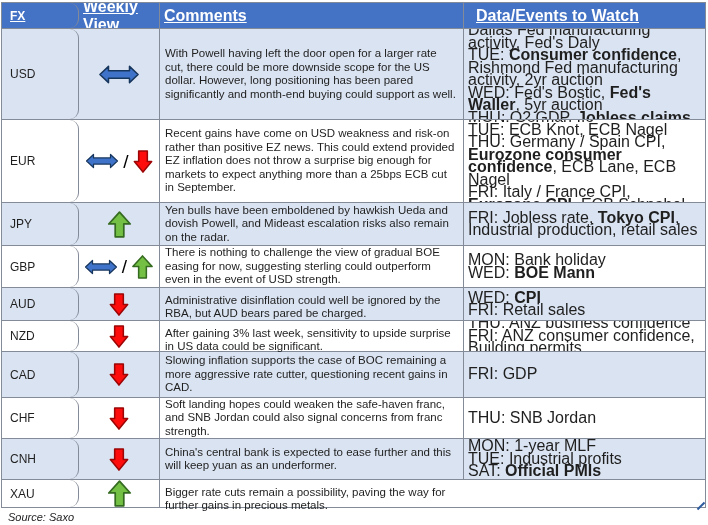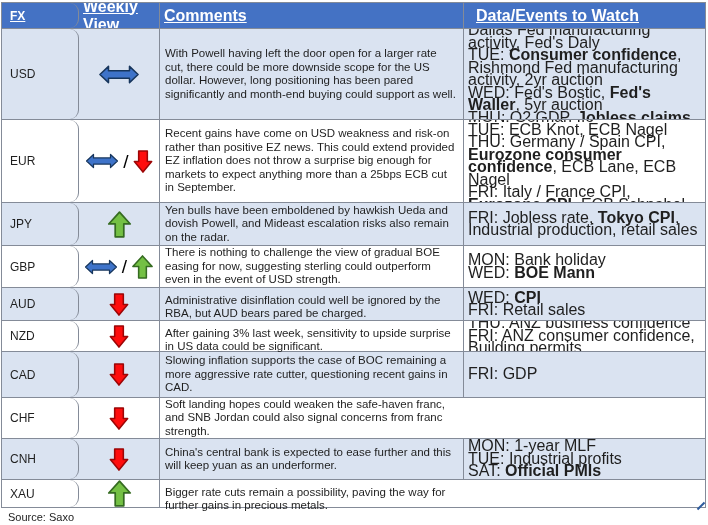--- a/index.html
+++ b/index.html
@@ -23,21 +23,21 @@
   .ar.lr{width:42px;height:21px;}
   .combo .ar.lr{width:34px;height:18px;}
   .ar.dn{width:20px;height:25px;}
   .ar.up{width:25px;height:29px;}
   .combo .ar.up{width:23px;height:26px;}
   .ar.lr path{fill:var(--arrow-blue,#3E73C9);stroke:var(--arrow-blue-stroke,#17365D);stroke-width:1.6;}
   .ar.dn path{fill:var(--arrow-red,#FF0D0D);stroke:var(--arrow-red-stroke,#9C0606);stroke-width:1.6;}
   .ar.up path{fill:var(--arrow-green,#74C044);stroke:var(--arrow-green-stroke,#356B21);stroke-width:1.6;}
   .slash{font-size:19px;line-height:19px;color:#000;margin:0 1px;}
   .footer{position:relative;height:16px;margin-top:3px;font-size:11px;color:#222;}
-  .footer .src{position:absolute;left:8px;top:0;}
+  .footer .src{position:absolute;left:8px;top:0;font-style:italic;}
   .footer .date{position:absolute;left:434px;top:12px;}
   .corner-mark{position:absolute;left:696px;top:505px;width:10px;height:2px;background:#2E5C9E;transform:rotate(-45deg);}
 </style>
 </head>
 <body>
 
 <div class="page">
   <div class="fx-table">
     <div class="hrow">
       <div class="hcell c0">
@@ -209,20 +209,25 @@
             <span>CHF</span>
           </div>
     <div class="cell c1">
             <svg class="ar dn" viewBox="0 0 20 26">
               <path d="M5.5 2 L14.5 2 L14.5 13 L19 13 L10 24 L1 13 L5.5 13 Z"></path>
             </svg>
           </div>
     <div class="cell c2">
             <span>Soft landing hopes could weaken the safe-haven franc, and SNB Jordan could also signal concerns from franc strength.</span>
           </div>
+    <div class="cell c3">
+            <div>
+              <div class="evline">THU: SNB Jordan</div>
+            </div>
+          </div>
   </div>
 
   <div class="row alt" style="height: 40px;">
     <div class="cell c0">
             <span>CNH</span>
           </div>
     <div class="cell c1">
             <svg class="ar dn" viewBox="0 0 20 26">
               <path d="M5.5 2 L14.5 2 L14.5 13 L19 13 L10 24 L1 13 L5.5 13 Z"></path>
             </svg>

